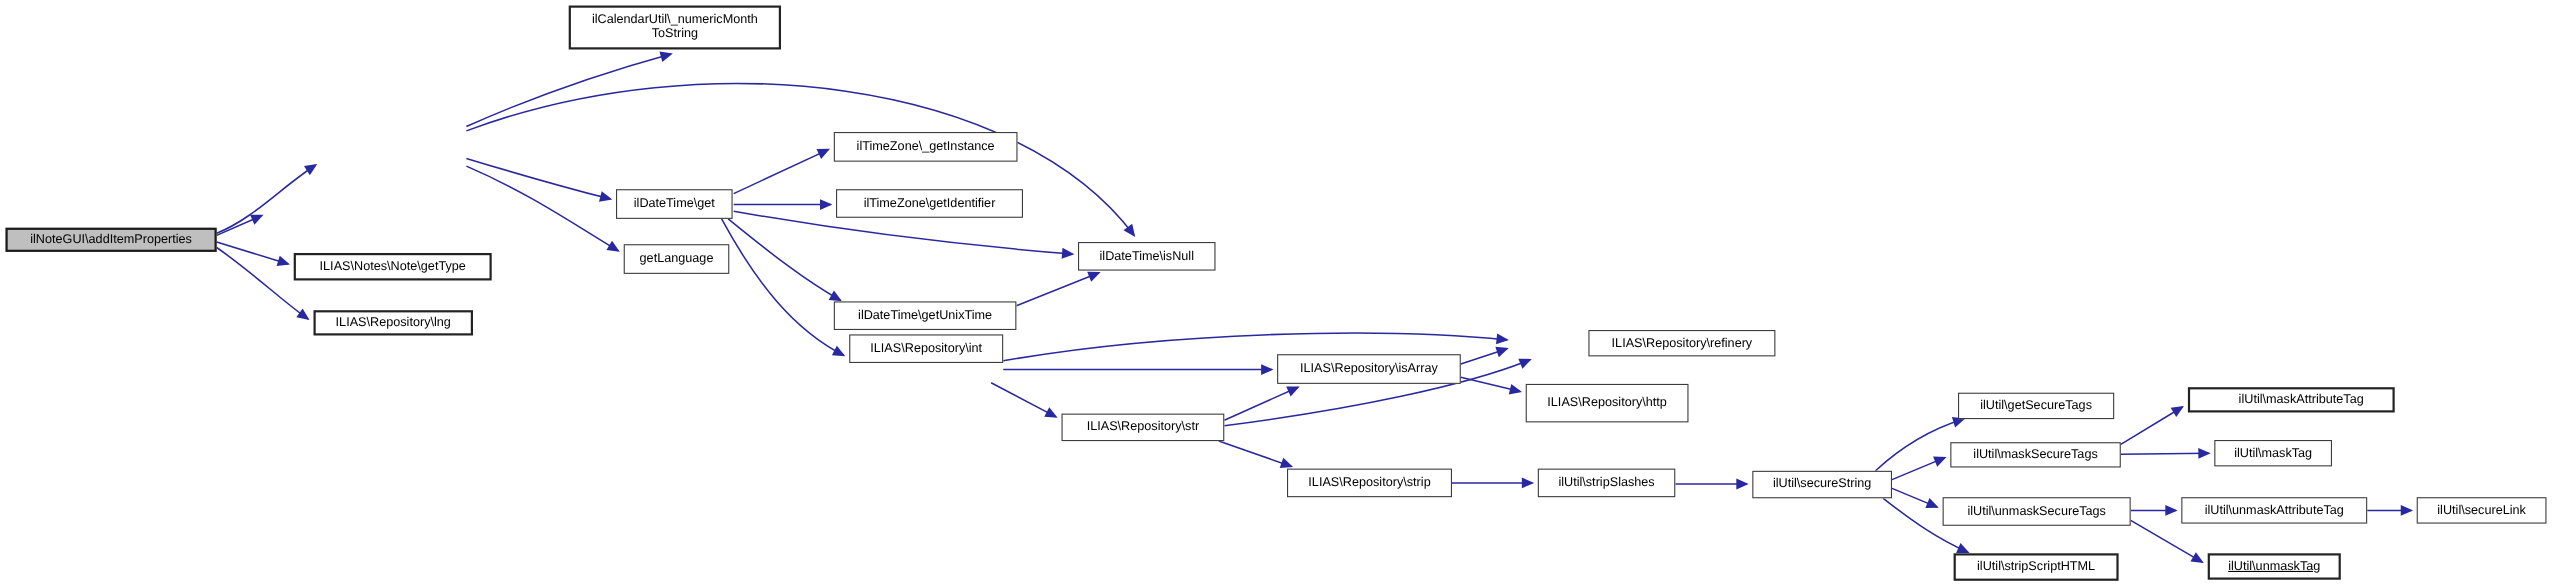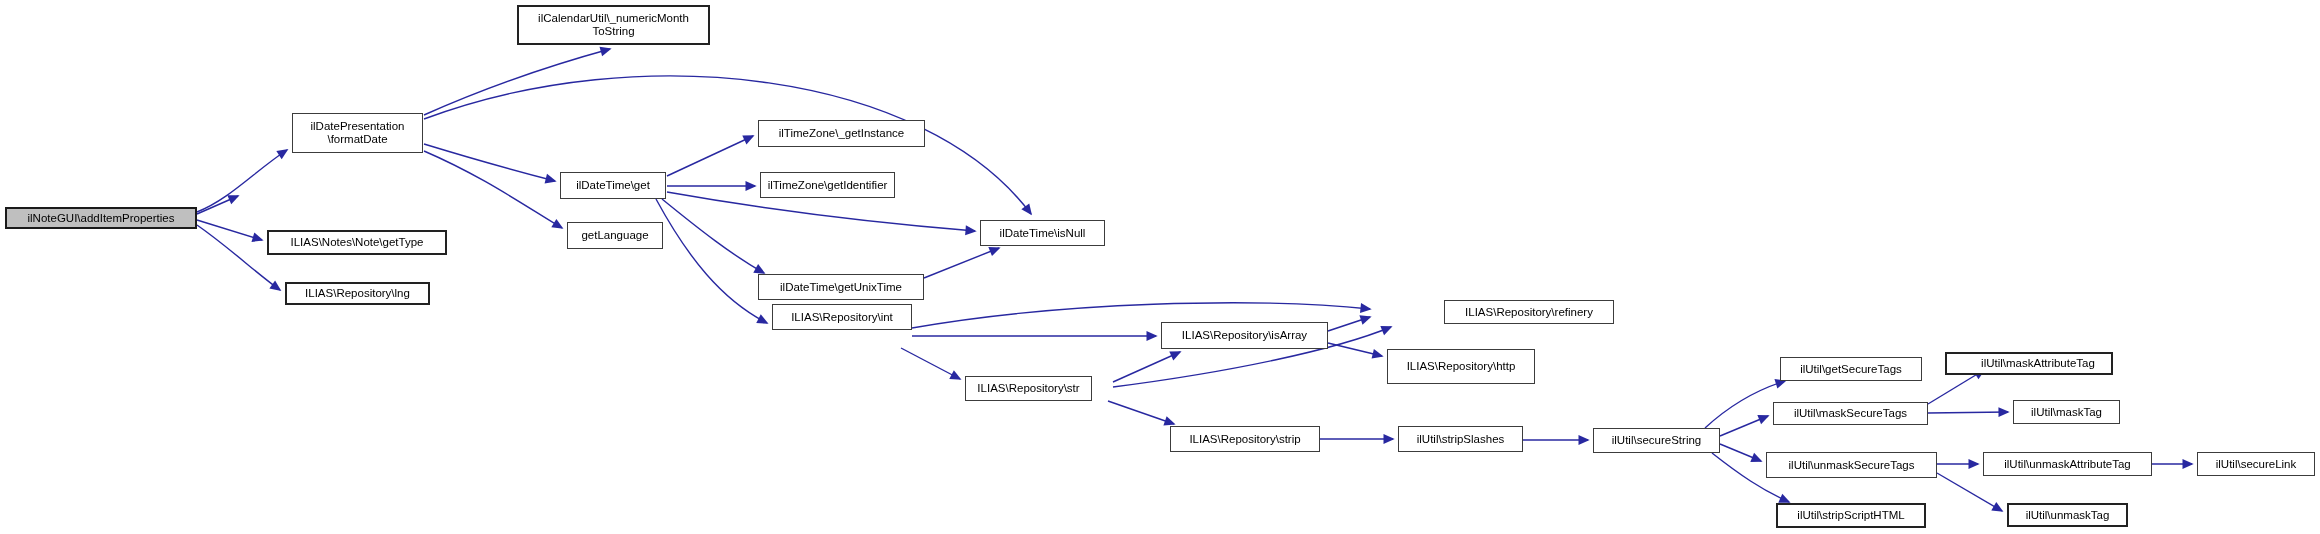--- a/index.html
+++ b/index.html
@@ -71,56 +71,52 @@
       <path d="M 1712 453 C 1740 475, 1762 490, 1789 502" class="edge" marker-end="url(#arrowhead)"></path>
       <path d="M 1928 404 L 1984 370" class="edge" marker-end="url(#arrowhead)"></path>
       <path d="M 1928 413 L 2008 412" class="edge" marker-end="url(#arrowhead)"></path>
       <path d="M 1937 464 L 1978 464" class="edge" marker-end="url(#arrowhead)"></path>
       <path d="M 1937 473 L 2002 511" class="edge" marker-end="url(#arrowhead)"></path>
       <path d="M 2152 464 L 2192 464" class="edge" marker-end="url(#arrowhead)"></path>
     </svg>
 <div class="node root" style="left: 5px; top: 207px; width: 192px; height: 22px;">
       <span class="nl">ilNoteGUI\addItemProperties</span>
     </div>
-    <div class="node" style="left: 292px; top: 113px; width: 131px; height: 40px;">
-      <span class="nl">ilDatePresentation</span>
-      <span class="nl">\formatDate</span>
-    </div>
     <div class="node bold" style="left: 267px; top: 230px; width: 180px; height: 25px;">
       <span class="nl">ILIAS\Notes\Note\getType</span>
     </div>
     <div class="node bold" style="left: 285px; top: 282px; width: 145px; height: 23px;">
       <span class="nl">ILIAS\Repository\lng</span>
     </div>
     <div class="node bold" style="left: 517px; top: 5px; width: 193px; height: 40px;">
       <span class="nl">ilCalendarUtil\_numericMonth</span>
       <span class="nl">ToString</span>
     </div>
     <div class="node" style="left: 560px; top: 172px; width: 106px; height: 27px;">
       <span class="nl">ilDateTime\get</span>
     </div>
     <div class="node" style="left: 758px; top: 120px; width: 167px; height: 27px;">
       <span class="nl">ilTimeZone\_getInstance</span>
     </div>
-    <div class="node" style="left: 760px; top: 172px; width: 135px; height: 26px;">
+    <div class="node" style="left: 760px; top: 172px; width: 170px; height: 26px;">
       <span class="nl">ilTimeZone\getIdentifier</span>
     </div>
     <div class="node" style="left: 567px; top: 222px; width: 96px; height: 27px;">
       <span class="nl">getLanguage</span>
     </div>
     <div class="node" style="left: 980px; top: 220px; width: 125px; height: 26px;">
       <span class="nl">ilDateTime\isNull</span>
     </div>
     <div class="node" style="left: 758px; top: 274px; width: 166px; height: 26px;">
       <span class="nl">ilDateTime\getUnixTime</span>
     </div>
     <div class="node" style="left: 772px; top: 304px; width: 140px; height: 26px;">
       <span class="nl">ILIAS\Repository\int</span>
     </div>
-    <div class="node" style="left: 965px; top: 376px; width: 127px; height: 25px;">
+    <div class="node" style="left: 965px; top: 376px; width: 148px; height: 25px;">
       <span class="nl">ILIAS\Repository\str</span>
     </div>
     <div class="node" style="left: 1161px; top: 322px; width: 167px; height: 27px;">
       <span class="nl">ILIAS\Repository\isArray</span>
     </div>
     <div class="node" style="left: 1444px; top: 300px; width: 170px; height: 24px;">
       <span class="nl">ILIAS\Repository\refinery</span>
     </div>
     <div class="node" style="left: 1387px; top: 349px; width: 148px; height: 35px;">
       <span class="nl">ILIAS\Repository\http</span>
@@ -133,34 +129,34 @@
     </div>
     <div class="node" style="left: 1593px; top: 428px; width: 127px; height: 25px;">
       <span class="nl">ilUtil\secureString</span>
     </div>
     <div class="node" style="left: 1780px; top: 357px; width: 142px; height: 24px;">
       <span class="nl">ilUtil\getSecureTags</span>
     </div>
     <div class="node" style="left: 1773px; top: 402px; width: 155px; height: 23px;">
       <span class="nl">ilUtil\maskSecureTags</span>
     </div>
-    <div class="node bold" style="left: 1945px; top: 352px; width: 168px; height: 23px; padding-left: 18px;">
+    <div class="node bold" style="left: 1989px; top: 352px; width: 188px; height: 23px; padding-left: 18px;">
       <span class="nl">ilUtil\maskAttributeTag</span>
     </div>
     <div class="node" style="left: 2013px; top: 400px; width: 107px; height: 24px;">
       <span class="nl">ilUtil\maskTag</span>
     </div>
     <div class="node" style="left: 1766px; top: 452px; width: 171px; height: 26px;">
       <span class="nl">ilUtil\unmaskSecureTags</span>
     </div>
     <div class="node" style="left: 1983px; top: 452px; width: 169px; height: 24px;">
       <span class="nl">ilUtil\unmaskAttributeTag</span>
     </div>
     <div class="node" style="left: 2197px; top: 452px; width: 118px; height: 24px;">
       <span class="nl">ilUtil\secureLink</span>
     </div>
-    <div class="node bold" style="left: 2007px; top: 503px; width: 121px; height: 24px;">
+    <div class="node bold" style="left: 2007px; top: 503px; width: 121px; height: 24px; text-decoration: underline;">
       <span class="nl">ilUtil\unmaskTag</span>
     </div>
     <div class="node bold" style="left: 1776px; top: 503px; width: 150px; height: 25px;">
       <span class="nl">ilUtil\stripScriptHTML</span>
     </div>
   </div>
 
 </body></html>

